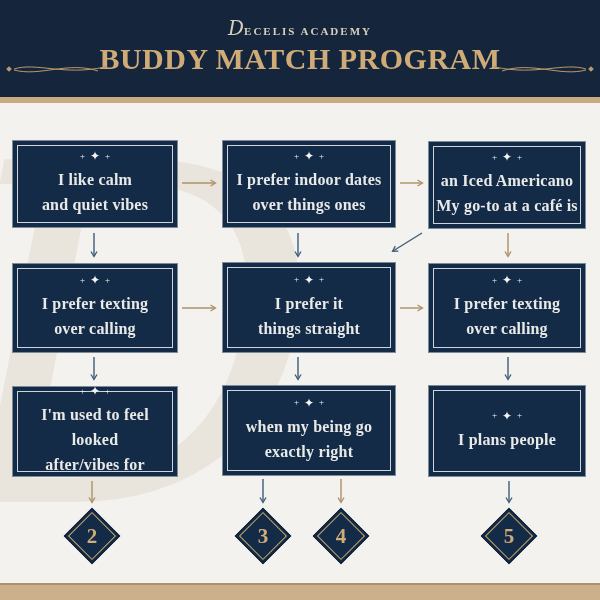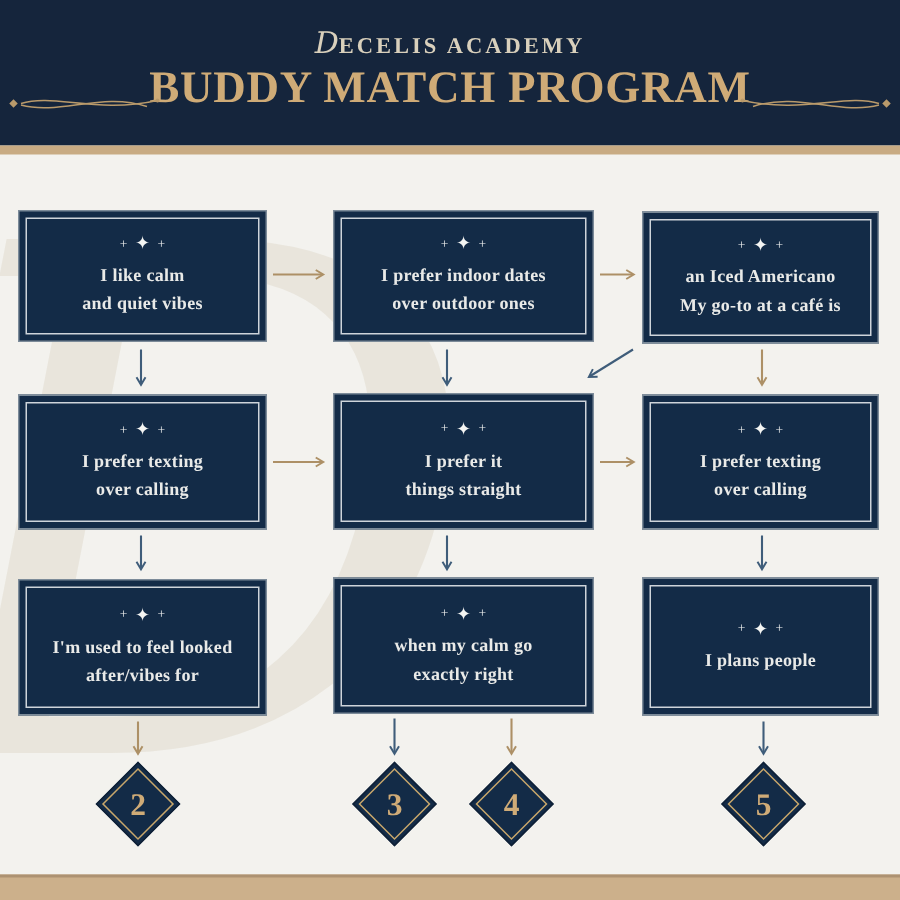--- a/index.html
+++ b/index.html
@@ -4,42 +4,42 @@
 <style>
   * { box-sizing: border-box; margin: 0; padding: 0; }
   html,body { width:600px; height:600px; }
   body { font-family:"Liberation Serif","DejaVu Serif",serif; }
   .poster { position:relative; width:600px; height:600px; background:#f3f2ee; overflow:hidden; }
 
   
   .header { position:absolute; top:0; left:0; right:0; height:97px; background:#15253c; z-index:4; }
   .logo { position:absolute; top:16px; width:100%; text-align:center; color:#d9d0bc; }
   .logo-d { font-style:italic; font-size:20px; font-weight:400; font-family:"DejaVu Serif",serif; }
-  .logo-rest { font-size:15px; letter-spacing:2px; font-weight:600; }
+  .logo-rest { font-size:11px; letter-spacing:2px; font-weight:600; }
   .title { position:absolute; top:42px; width:100%; text-align:center; font-size:30px; font-weight:700;
            color:#cfab77; letter-spacing:0.5px; }
   .flourish { position:absolute; top:58px; width:102px; height:22px; }
   .flourish.left { left:6px; } .flourish.right { right:6px; transform:scaleX(-1); }
   .flourish path, .flourish rect { stroke:#b99a6b; fill:none; stroke-width:1; }
   .flourish .dot { fill:#b99a6b; stroke:none; }
 
   .divider { position:absolute; top:97px; left:0; right:0; height:6px; background:#c8ab83; z-index:4; }
 
   
   .watermark { position:absolute; left:-55px; top:105px; font-size:470px; line-height:1; font-style:italic;
                font-family:"DejaVu Serif",serif; color:rgba(203,192,167,0.25); z-index:0; }
 
   
   .card { position:absolute; background:#132b47; border:1px solid #7c8b99; display:flex; flex-direction:column;
           align-items:center; justify-content:center; z-index:2; }
   .card::after { content:""; position:absolute; inset:4px; border:1px solid rgba(240,242,244,0.85); pointer-events:none; }
   .sparkle { color:#f4f5f3; display:flex; align-items:center; gap:5px; margin-bottom:6px; }
   .sparkle .side { font-size:9px; line-height:1; }
   .sparkle .ctr  { font-size:12px; line-height:1; font-family:"DejaVu Sans",sans-serif; }
-  .card-line { color:#e9eae8; font-weight:700; font-size:12px; line-height:1.55; text-align:center;
+  .card-line { color:#e9eae8; font-weight:700; font-size:16px; line-height:1.55; text-align:center;
                letter-spacing:0.2px; padding:0 6px; }
 
   
   .arr { position:absolute; overflow:visible; z-index:1; }
   .arr line { fill:none; }
   .ln-n { stroke:#3f5d7a; stroke-width:1.4; }
   .ln-t { stroke:#ad9066; stroke-width:1.4; }
 
   
   .diamond { position:absolute; width:40px; height:40px; transform:rotate(45deg); background:#132b47;
@@ -99,21 +99,21 @@
     <div class="card-line">and quiet vibes</div>
     <div class="card-line"></div>
   </div>
   <div class="card" style="left:222px;top:140px;width:174px;height:88px">
     <div class="sparkle">
         <span class="side">+</span>
         <span class="ctr">✦</span>
         <span class="side">+</span>
       </div>
     <div class="card-line">I prefer indoor dates</div>
-    <div class="card-line">over outdoor ones</div>
+    <div class="card-line">over things ones</div>
     <div class="card-line"></div>
   </div>
   <div class="card" style="left:428px;top:141px;width:158px;height:88px">
     <div class="sparkle">
         <span class="side">+</span>
         <span class="ctr">✦</span>
         <span class="side">+</span>
       </div>
     <div class="card-line">an Iced Americano</div>
     <div class="card-line">My go-to at a café is</div>
@@ -159,21 +159,21 @@
     <div class="card-line">I'm used to feel looked</div>
     <div class="card-line">after/vibes for</div>
     <div class="card-line"></div>
   </div>
   <div class="card" style="left:222px;top:385px;width:174px;height:91px">
     <div class="sparkle">
         <span class="side">+</span>
         <span class="ctr">✦</span>
         <span class="side">+</span>
       </div>
-    <div class="card-line">when my calm go</div>
+    <div class="card-line">when my being go</div>
     <div class="card-line">exactly right</div>
   </div>
   <div class="card" style="left:428px;top:385px;width:158px;height:92px">
     <div class="sparkle">
         <span class="side">+</span>
         <span class="ctr">✦</span>
         <span class="side">+</span>
       </div>
     <div class="card-line">I plans people</div>
     <div class="card-line"></div>

